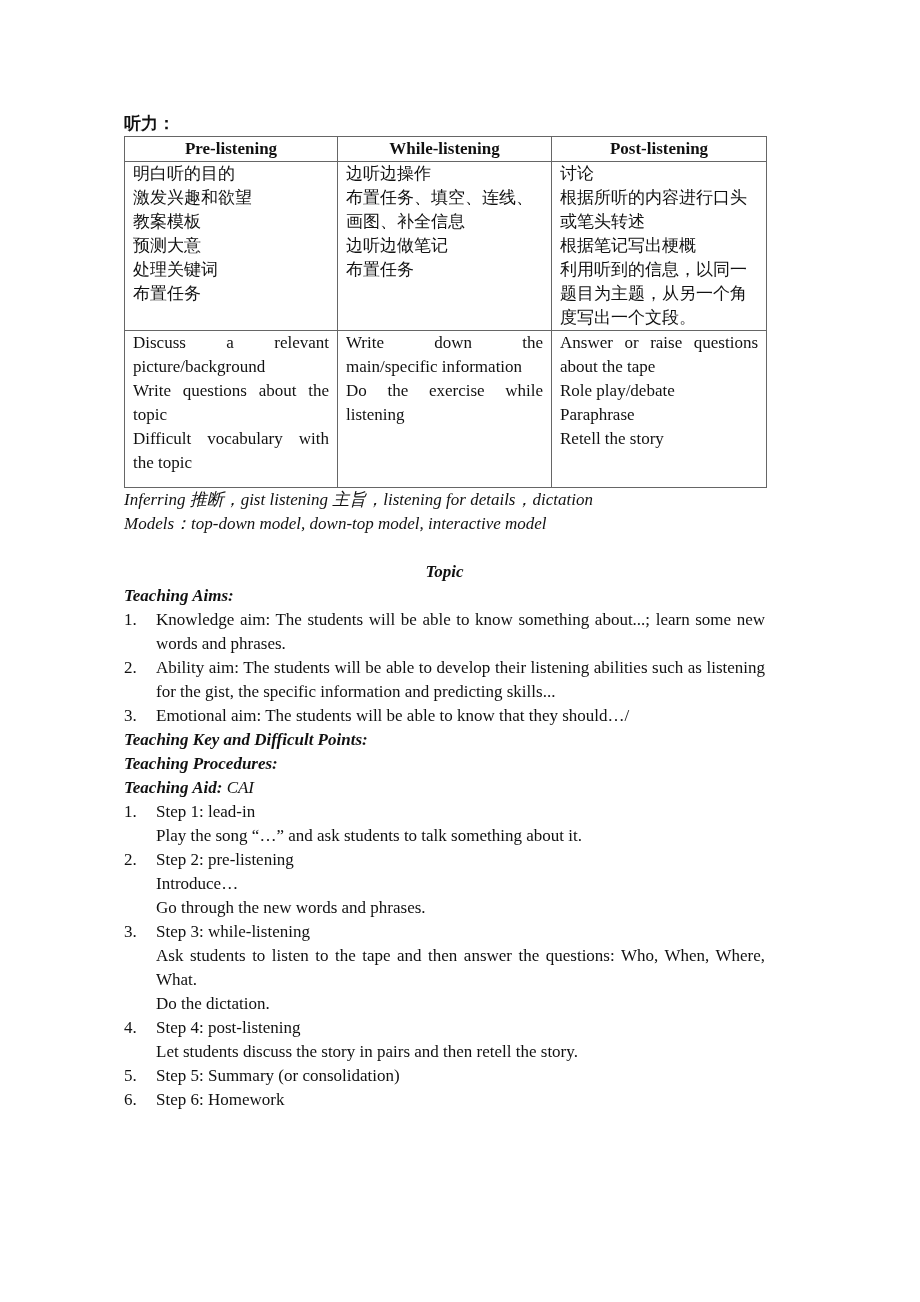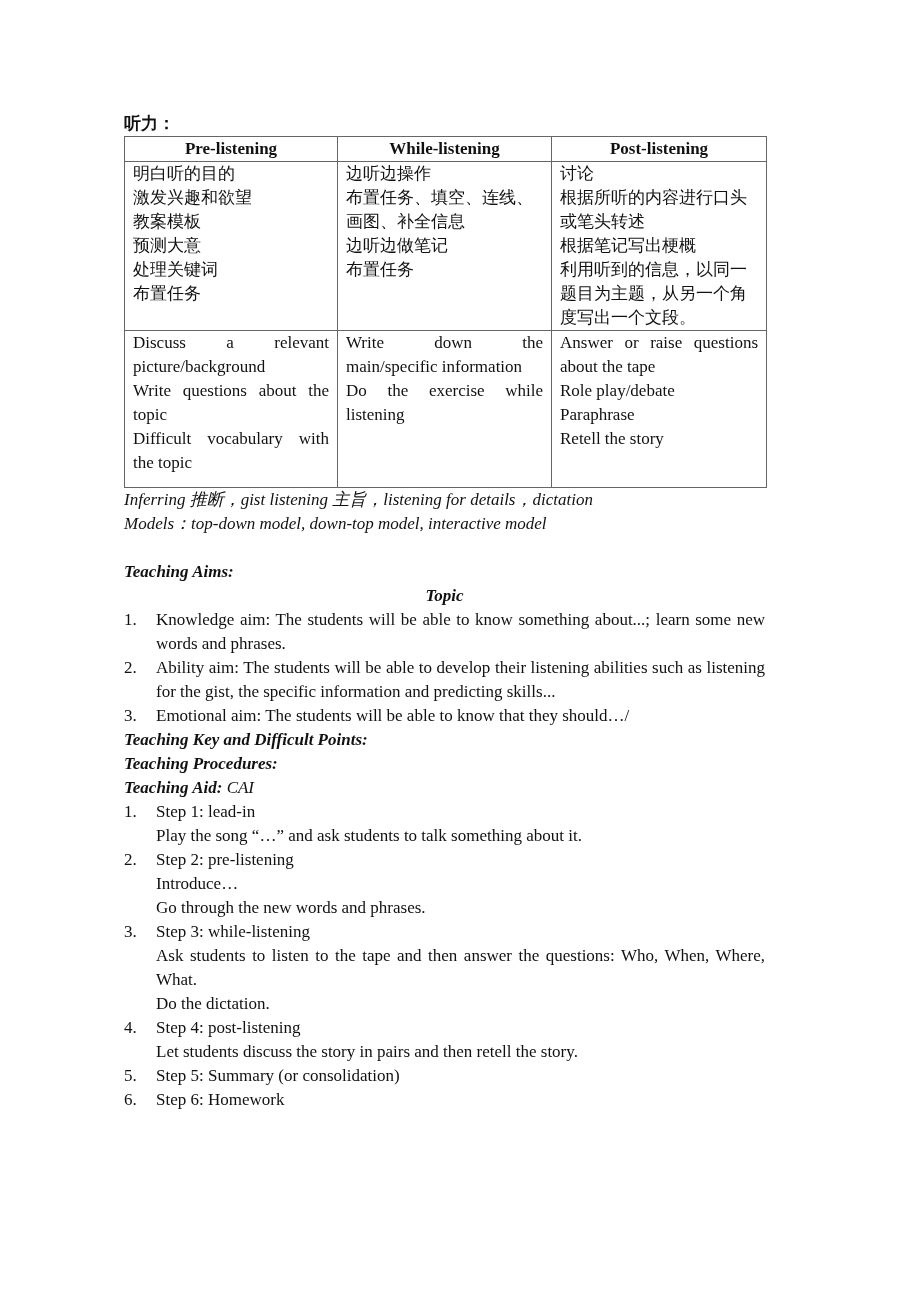--- a/index.html
+++ b/index.html
@@ -90,22 +90,22 @@
           <span class="cell-line">Retell the story</span>
         </td>
       </tr>
     </tbody>
   </table>
 
   <div class="para">Inferring 推断，gist listening 主旨，listening for details，dictation</div>
   <div class="para">Models：top-down model, down-top model, interactive model</div>
   <div class="spacer"></div>
 
+  <div class="para center-bold">Topic</div>
   <div class="para bold">Teaching Aims:</div>
-  <div class="para center-bold">Topic</div>
 
   <div class="ol-item">
     <span class="ol-num">1.</span>
     <span class="ol-body">Knowledge aim: The students will be able to know something about...; learn some new words and phrases.</span>
   </div>
   <div class="ol-item">
     <span class="ol-num">2.</span>
     <span class="ol-body">Ability aim: The students will be able to develop their listening abilities such as listening for the gist, the specific information and predicting skills...</span>
   </div>
   <div class="ol-item">

